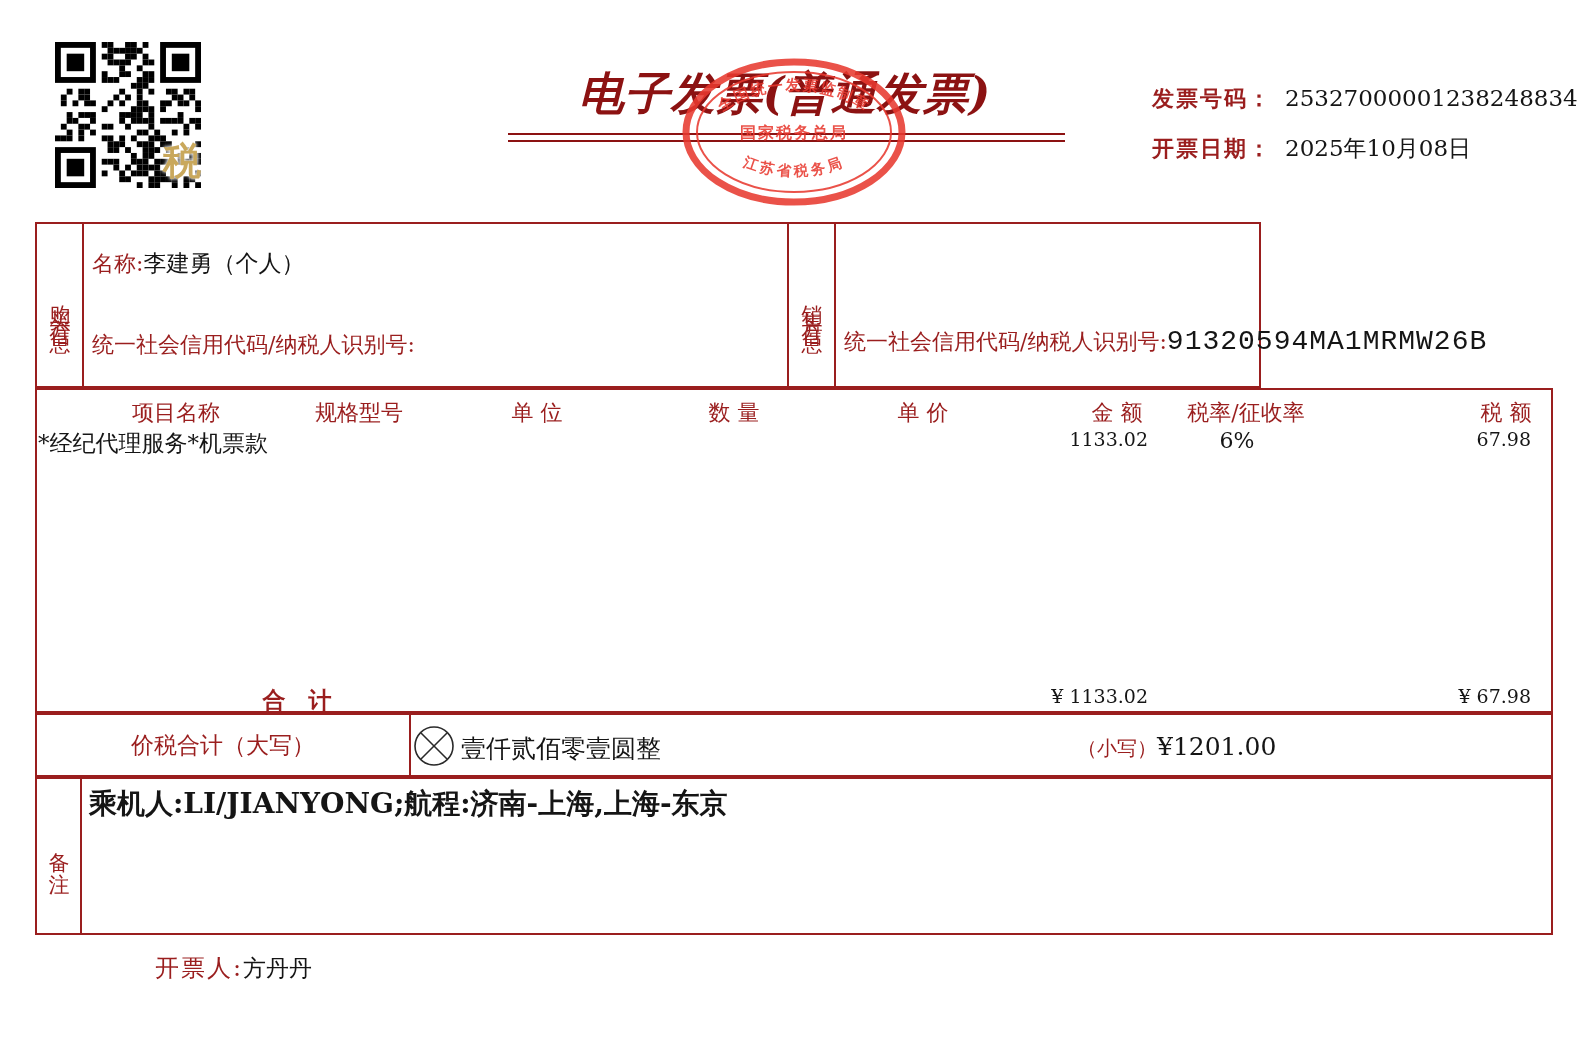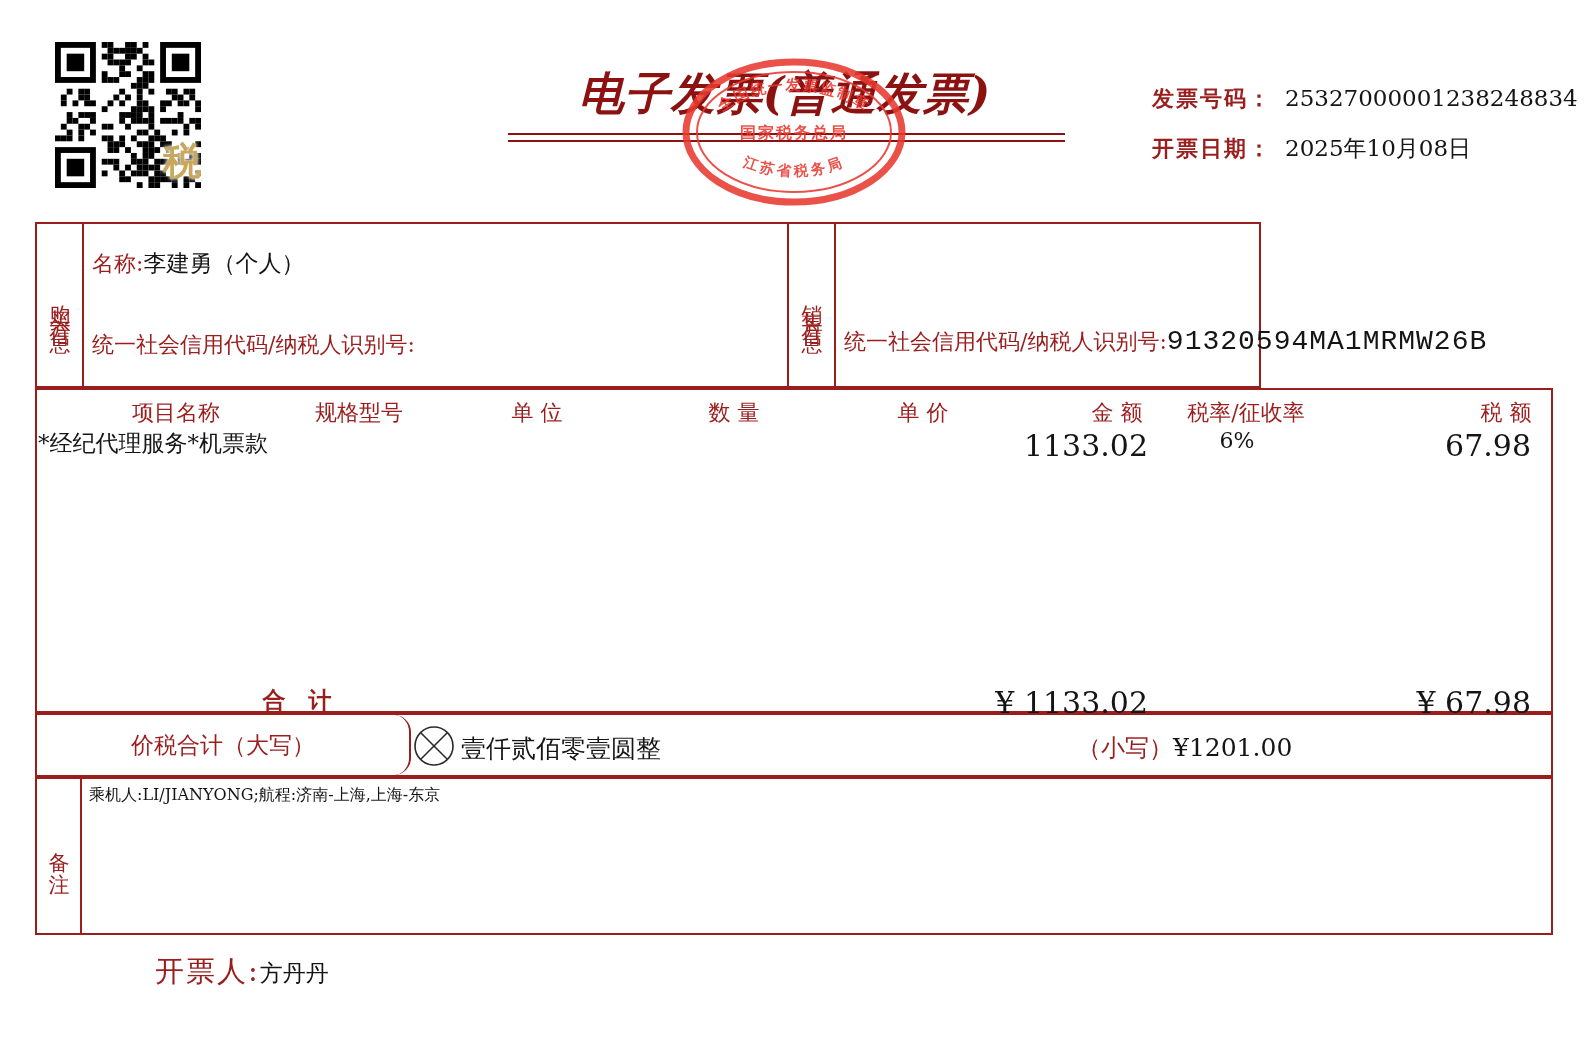--- a/index.html
+++ b/index.html
@@ -7,21 +7,21 @@
     --title-red:#8c1212;
     --stamp-red:#e8392f;
     --ink:#151515;
     --gold:#c9a85c;
   }
   html,body{margin:0;padding:0;background:#ffffff;}
   .page{
     position:relative;width:1590px;height:1058px;background:#ffffff;
     font-family:"DejaVu Serif", serif;color:var(--ink);overflow:hidden;
   }
-  .abs{position:absolute;border-radius:17px;}
+  .abs{position:absolute;}
   .box{position:absolute;border:2px solid var(--red);box-sizing:border-box;background:transparent;}
   .lbl{color:var(--red);font-size:22px;}
   .val{color:var(--ink);font-size:23px;}
 
   
   .title{
     position:absolute;left:500px;top:64px;width:570px;text-align:center;
     font-size:45px;font-weight:bold;color:var(--title-red);letter-spacing:1px;white-space:nowrap;font-style:italic;
   }
   .title-underline{
@@ -50,21 +50,21 @@
   .vcell{position:absolute;top:0;bottom:0;display:flex;align-items:center;justify-content:center;}
   .vtext{writing-mode:vertical-rl;text-orientation:upright;color:var(--red);font-size:21px;letter-spacing:7px;line-height:1;}
   .vtext.wide{letter-spacing:20px;}
 
   
   .party-row{position:absolute;white-space:nowrap;}
 
   
   .hcell{position:absolute;color:var(--red);font-size:22px;white-space:pre;transform:translateX(-50%);}
   .cell-left{position:absolute;font-size:23px;color:var(--ink);white-space:nowrap;}
-  .cell-right{position:absolute;font-size:30px;color:var(--ink);text-align:center;white-space:nowrap;}
+  .cell-right{position:absolute;font-size:19px;color:var(--ink);text-align:center;white-space:nowrap;}
 
   .mono-id{font-family:"Liberation Mono","DejaVu Sans Mono",monospace;font-size:28px;letter-spacing:1px;color:var(--ink);}
 
   .circle-x{position:absolute;left:376px;top:10px;width:42px;height:42px;}
   .footer{position:absolute;left:155px;top:952px;white-space:nowrap;font-size:23px;}
 </style>
 </head>
 <body>
 
 <div class="page">
@@ -349,28 +349,28 @@
     <div class="abs" style="left:0;top:0;bottom:0;width:372px;border-right:2px solid var(--red);display:flex;align-items:center;justify-content:center;">
       <span class="lbl" style="font-size:23px;">价税合计（大写）</span>
     </div>
     <svg class="circle-x" viewBox="0 0 42 42">
       <circle cx="21" cy="21" r="19" fill="none" stroke="#2a2a2a" stroke-width="1.6"></circle>
       <line x1="8" y1="8" x2="34" y2="34" stroke="#2a2a2a" stroke-width="1.6"></line>
       <line x1="34" y1="8" x2="8" y2="34" stroke="#2a2a2a" stroke-width="1.6"></line>
     </svg>
     <span class="abs val" style="left:424px;top:17px;font-size:25px;">壹仟贰佰零壹圆整</span>
     <span class="abs" style="left:1040px;top:17px;white-space:nowrap;">
-      <span class="lbl" style="font-size:24px;">（小写）</span><span class="val" style="font-size:25px;">¥1201.00</span>
+      <span class="lbl" style="font-size:20px;">（小写）</span><span class="val" style="font-size:25px;">¥1201.00</span>
     </span>
   </div>
 
   <div class="box" style="left:35px;top:777px;width:1518px;height:158px;">
     <div class="vcell" style="left:0;width:43px;border-right:2px solid var(--red);">
       <span class="vtext wide">备注</span>
     </div>
-    <span class="abs val" style="left:52px;top:6px;font-size:16px;">乘机人:LI/JIANYONG;航程:济南-上海,上海-东京</span>
+    <span class="abs val" style="left:52px;top:6px;font-size:28px;font-weight:bold;">乘机人:LI/JIANYONG;航程:济南-上海,上海-东京</span>
   </div>
 
   <div class="footer">
-    <span class="lbl" style="font-size:29px;letter-spacing:2px;margin-top:24px;">开票人:</span><span class="val">方丹丹</span>
+    <span class="lbl" style="font-size:24px;letter-spacing:2px;margin-top:24px;">开票人:</span><span class="val">方丹丹</span>
   </div>
 
 </div>
 
 </body></html>

